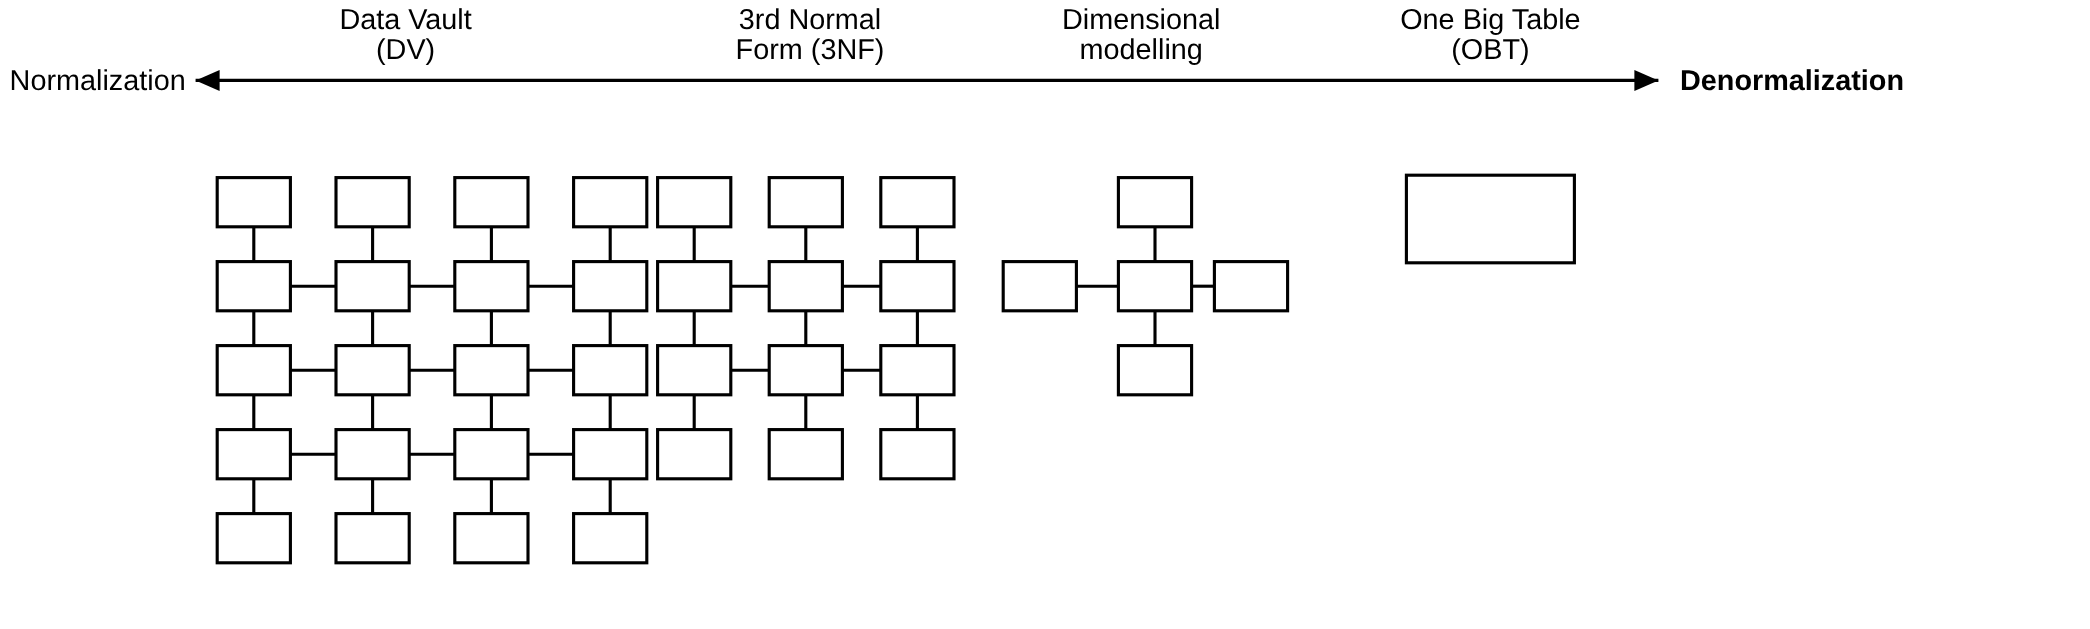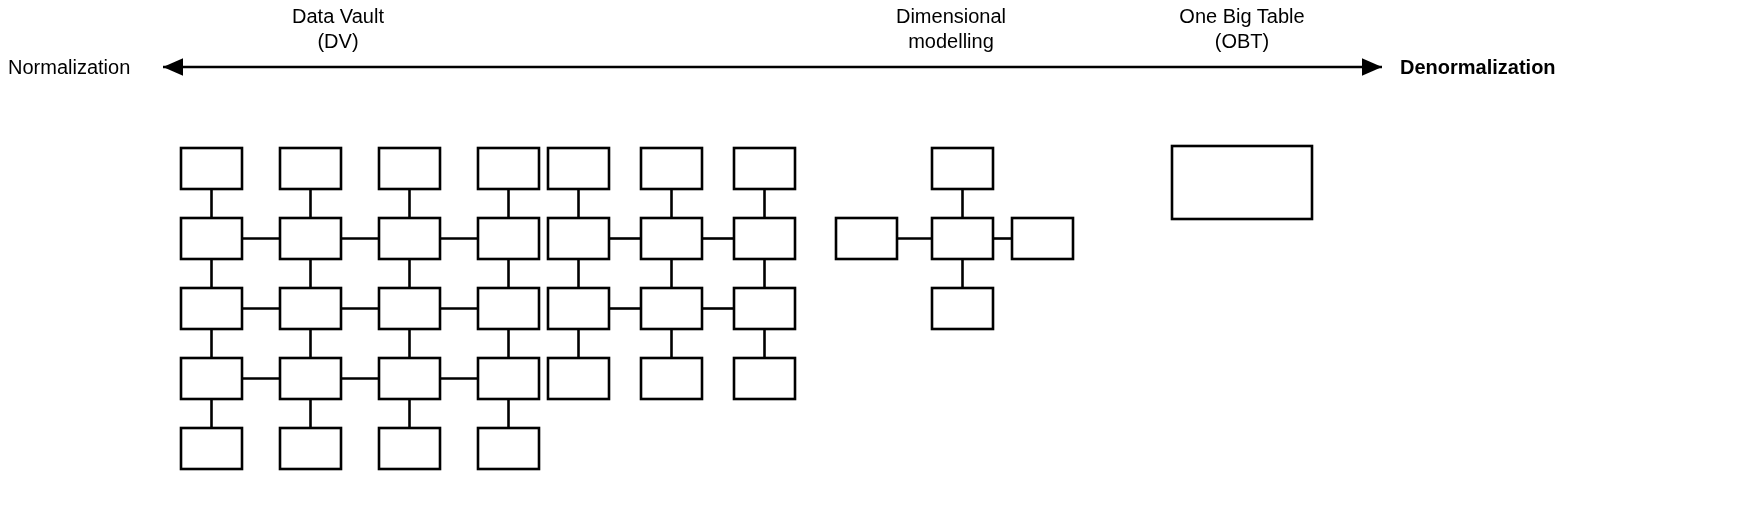--- a/index.html
+++ b/index.html
@@ -7,21 +7,21 @@
     width:1742px;height:524px;
     background:#ffffff;
     font-family:"Liberation Sans", sans-serif;
     color:#000000;
     overflow:hidden;
     position:relative;
   }
   #stage{position:absolute;left:0;top:0;width:1742px;height:524px;}
   .lbl{
     position:absolute;
-    font-size:20px;
+    font-size:24px;
     line-height:25px;
     color:#000;
     white-space:pre-line;
     text-align:center;
     letter-spacing:0;
   }
   .lbl.end{text-align:right;white-space:nowrap;}
   svg{position:absolute;left:0;top:0;}
   .node{fill:#ffffff;stroke:#000000;stroke-width:2.6;}
   .edge{stroke:#000000;stroke-width:2.6;}
@@ -35,20 +35,22 @@
   <svg id="axis-layer" width="1742" height="524">
     <g id="axis-group">
         <line x1="163" y1="67" x2="1382" y2="67" class="edge"></line>
         <polygon points="163,67 183,58.25 183,75.75" class="arrowhead"></polygon>
         <polygon points="1382,67 1362,58.25 1362,75.75" class="arrowhead"></polygon>
       </g>
   </svg>
 
   <div class="lbl" style="left:228px;top:4px;width:220px;">Data Vault
 (DV)</div>
+  <div class="lbl" style="left:565px;top:4px;width:220px;">3rd Normal
+Form (3NF)</div>
   <div class="lbl" style="left:841px;top:4px;width:220px;">Dimensional
 modelling</div>
   <div class="lbl" style="left:1132px;top:4px;width:220px;">One Big Table
 (OBT)</div>
 
   <div class="lbl end" style="left:8px;top:55px;">Normalization</div>
   <div class="lbl end" style="left:1400px;top:55px;font-weight:bold;">Denormalization</div>
 
   <svg id="models-layer" width="1742" height="524">
     <g id="g-data-vault">

